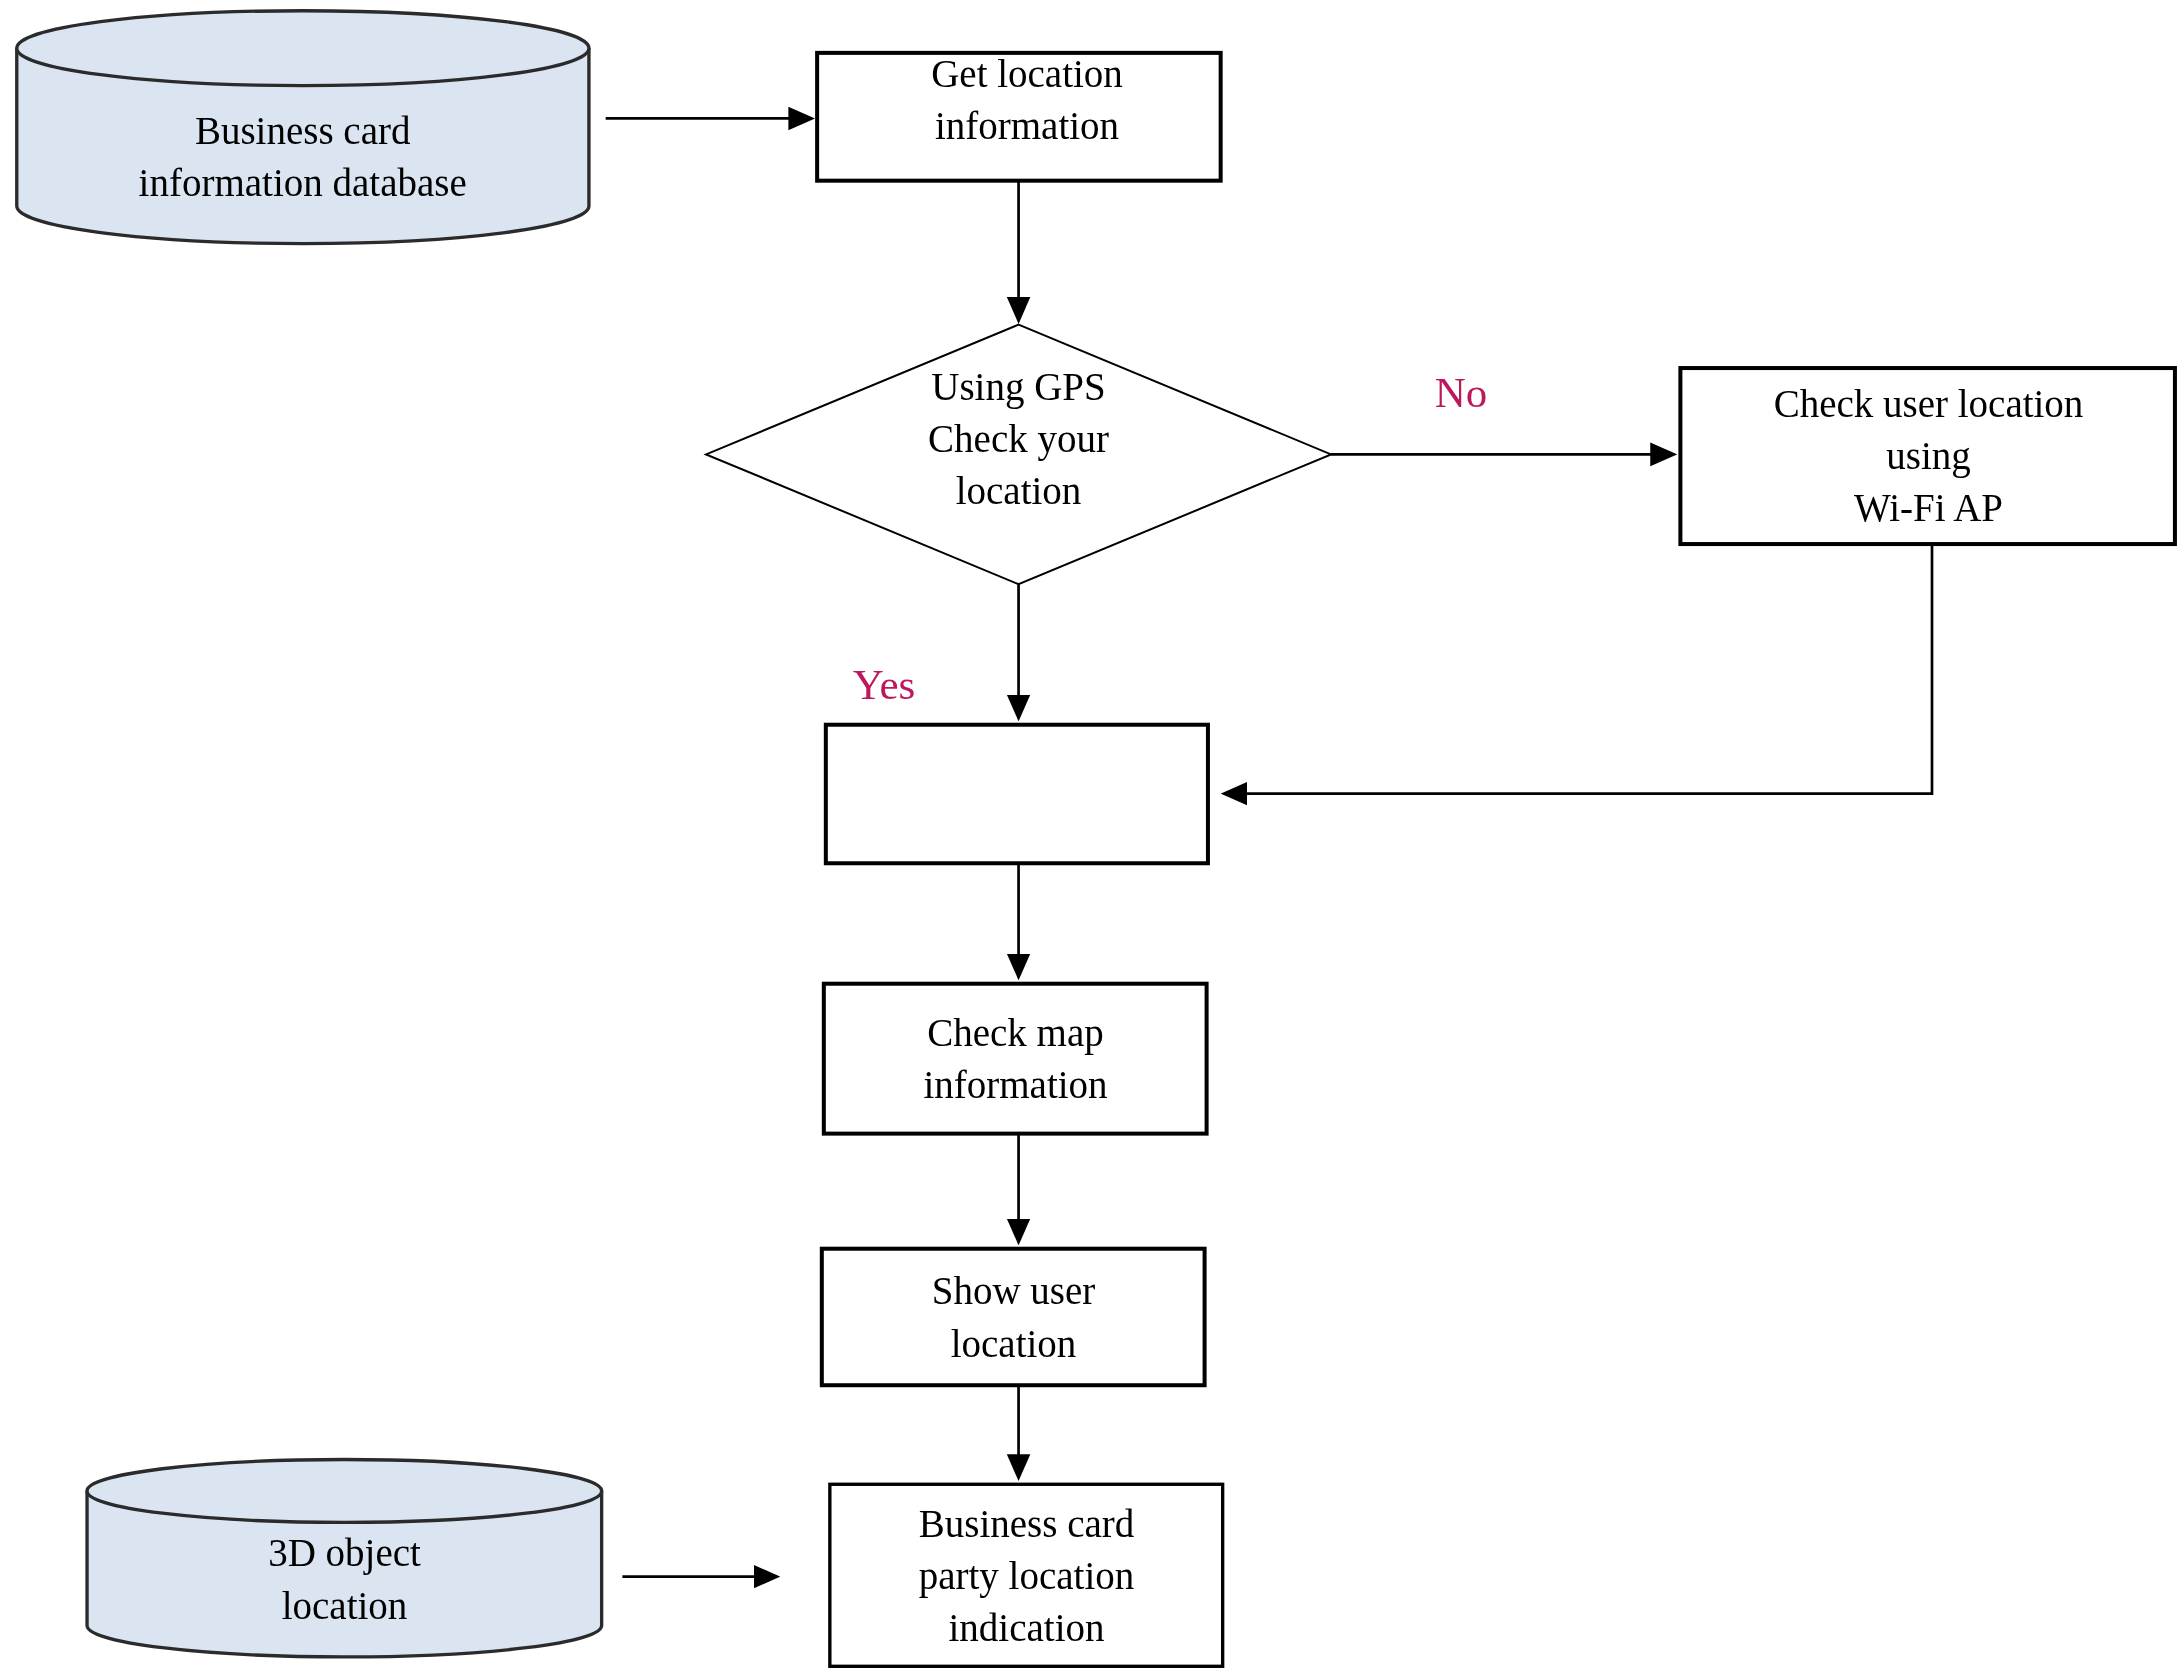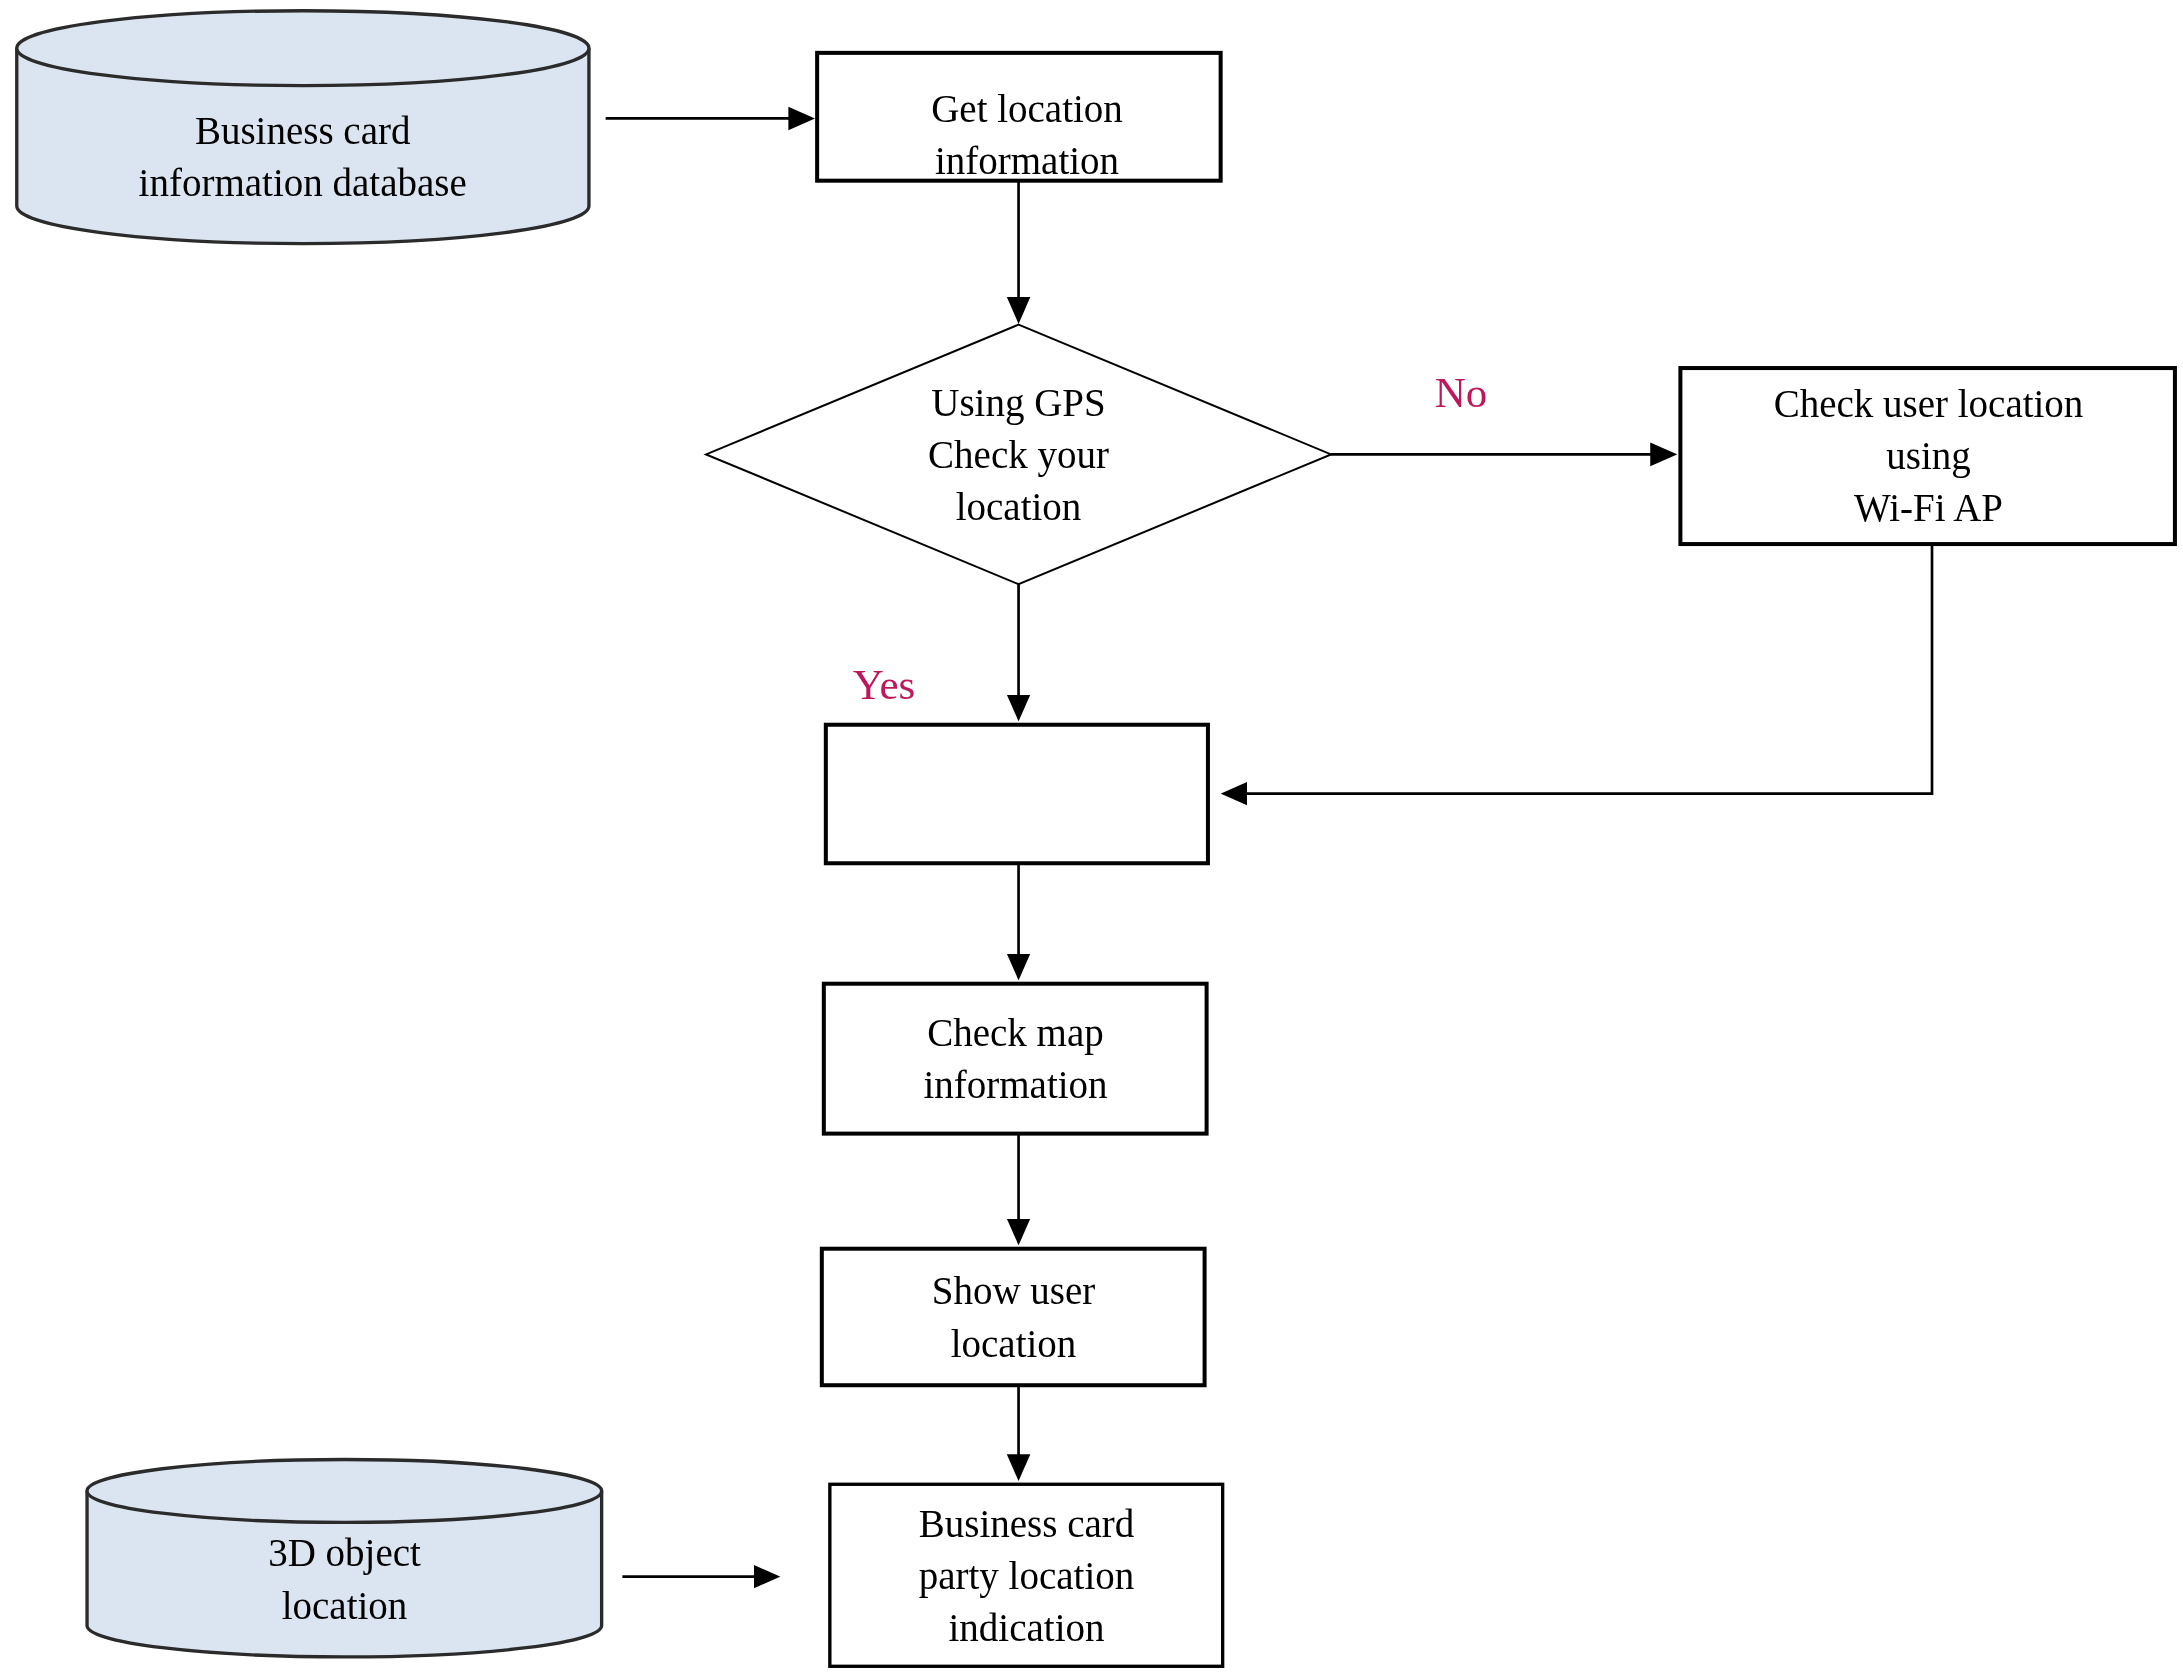--- a/index.html
+++ b/index.html
@@ -85,24 +85,24 @@
     <path d="M 2887 813 V 1186 H 1830" fill="none" stroke="var(--line)" stroke-width="4" marker-end="url(#arrow)"></path>
     <path d="M 1522 1290 V 1459" fill="none" stroke="var(--line)" stroke-width="4" marker-end="url(#arrow)"></path>
     <path d="M 1522 1694 V 1855" fill="none" stroke="var(--line)" stroke-width="4" marker-end="url(#arrow)"></path>
     <path d="M 1522 2070 V 2207" fill="none" stroke="var(--line)" stroke-width="4" marker-end="url(#arrow)"></path>
     <path d="M 930 2356 H 1160" fill="none" stroke="var(--line)" stroke-width="4" marker-end="url(#arrow)"></path>
   </svg>
 
   <div class="node-label" style="left:16.7px; top:80px; width:572px; height:154px;">Business card
 information database</div>
 
-  <div class="node-label" style="left:817px; top:71px; width:420px; height:128px;">Get location
+  <div class="node-label" style="left:817px; top:36px; width:420px; height:128px;">Get location
 information</div>
 
-  <div class="node-label" style="left:706px; top:325px; width:625px; height:260px;">Using GPS
+  <div class="node-label" style="left:706px; top:309px; width:625px; height:260px;">Using GPS
 Check your
 location</div>
 
   <div class="node-label" style="left:1681px; top:368px; width:495px; height:176px;">Check user location
 using
 Wi-Fi AP</div>
 
 
   <div class="node-label" style="left:824px; top:984px; width:383px; height:150px;">Check map
 information</div>

